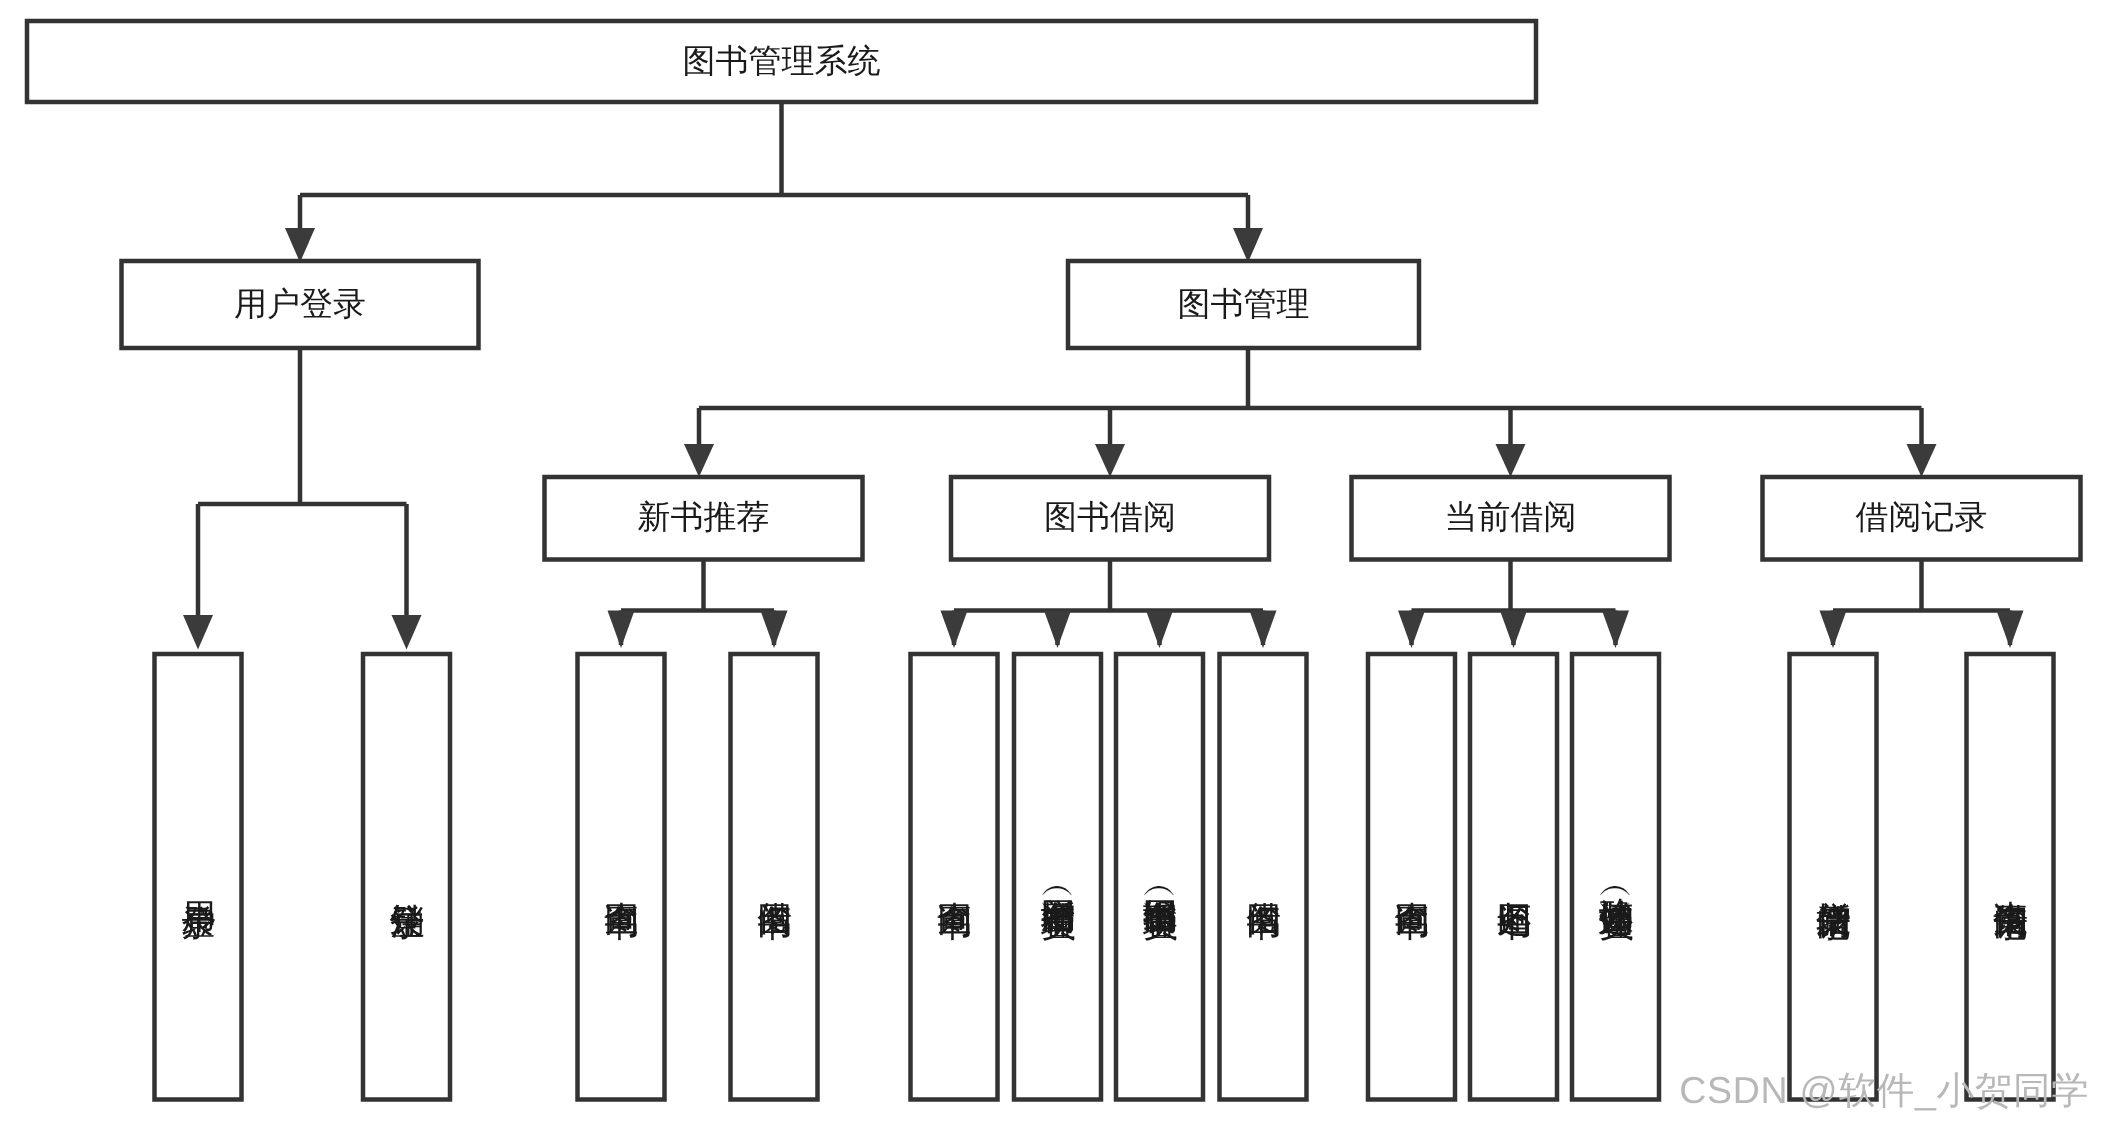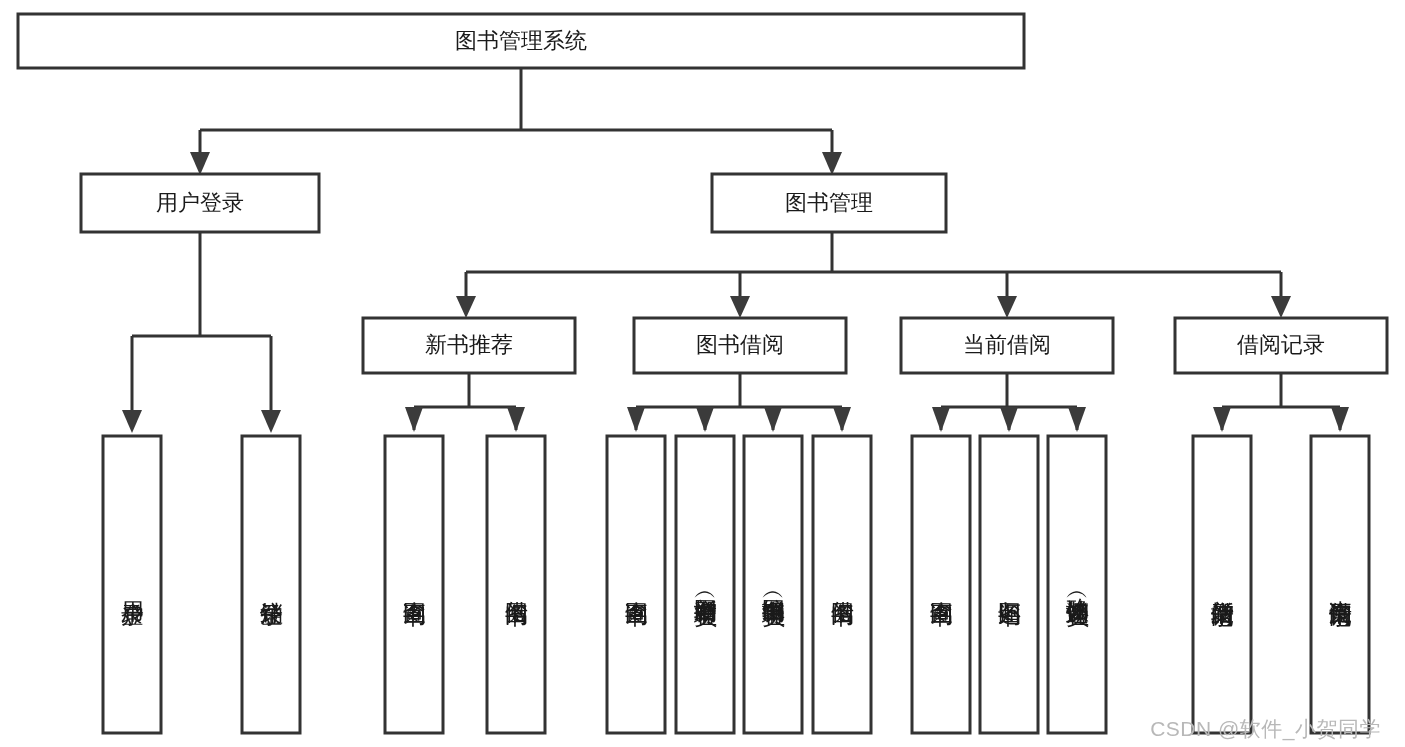--- a/index.html
+++ b/index.html
@@ -64,24 +64,24 @@
     white-space: nowrap;
     text-align: center;
     display: flex;
     align-items: center;
     justify-content: center;
     pointer-events: none;
     user-select: none;
   }
   .watermark {
     position: absolute;
-    right: 24px;
+    right: 12px;
     bottom: 4px;
     font-family: "Liberation Sans", "DejaVu Sans", sans-serif;
-    font-size: 21px;
+    font-size: 25px;
     color: #b8b8b8;
     white-space: nowrap;
     letter-spacing: 0.5px;
   }
 </style>
 </head>
 <body>
 
 <div id="diagram-root">
 

